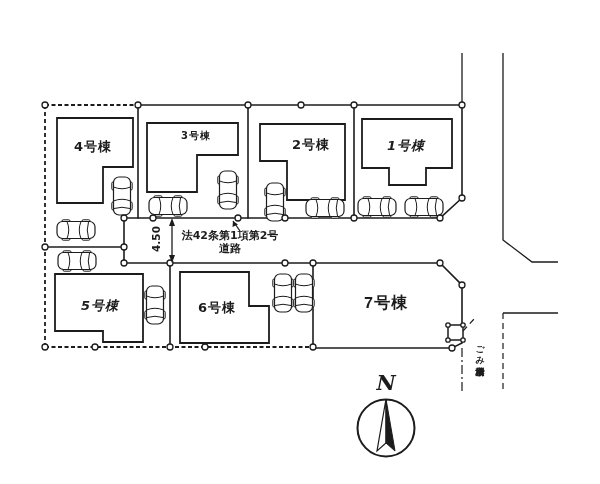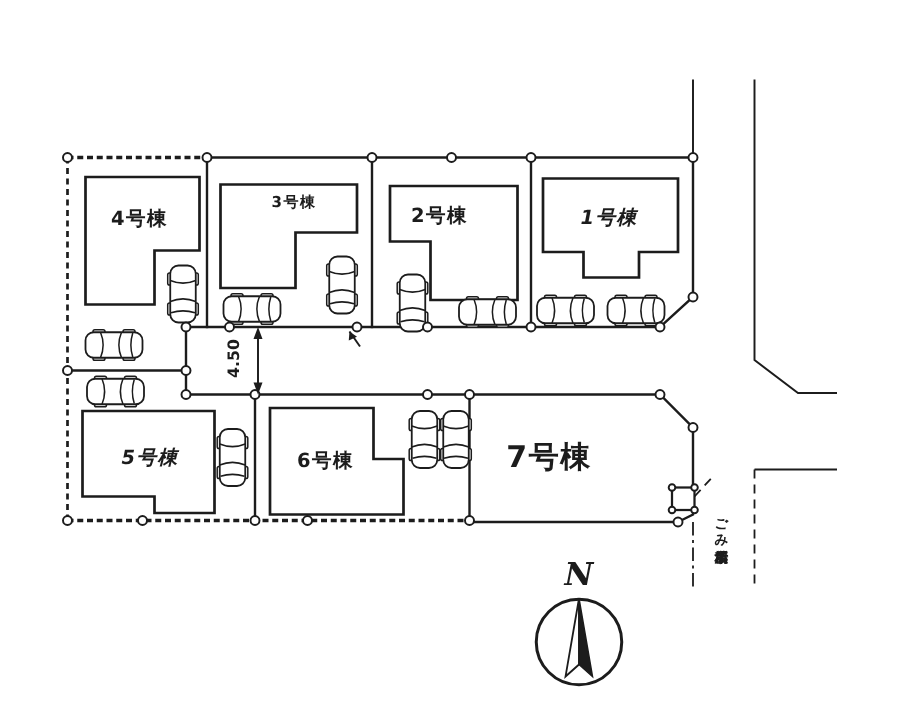--- a/index.html
+++ b/index.html
@@ -159,28 +159,30 @@
     </g>
 
     <g>
       <circle cx="386" cy="428" r="28.5" fill="none" stroke="#1c1c1c" stroke-width="2"></circle>
       <path d="M386,399 L377,451 L386,443 Z" fill="#fff" stroke="#1c1c1c" stroke-width="1.2"></path>
       <path d="M386,399 L395,451 L386,443 Z" fill="#1c1c1c" stroke="#1c1c1c" stroke-width="1"></path>
     </g>
   </svg>
 
   <div class="lbl bldg-lbl" style="left:374px; top:137px;font-style:italic;">1号棟</div>
-  <div class="lbl bldg-lbl" style="left:261px; top:136px;">2号棟</div>
+  <div class="lbl bldg-lbl" style="left:279px; top:136px;">2号棟</div>
   <div class="lbl bldg-lbl" style="left:164px; top:127px; font-size:10px;">3号棟</div>
   <div class="lbl bldg-lbl" style="left:61px;  top:138px;">4号棟</div>
   <div class="lbl bldg-lbl" style="left:68px;  top:297px;font-style:italic;">5号棟</div>
   <div class="lbl bldg-lbl" style="left:185px; top:299px;">6号棟</div>
-  <div class="lbl bldg-lbl" style="left:332px; top:295px; width:68px; font-size:20px;">7号棟</div>
+  <div class="lbl bldg-lbl" style="left:352px; top:295px; width:68px; font-size:16px;font-family:Liberation Mono, monospace;">7号棟</div>
 
   <div class="lbl road-lbl" style="left:148px; top:229px;">
+    <span>法42条第1項第2号</span>
+    <span>道路</span>
   </div>
 
   <div class="lbl dim-lbl" style="left:141px; top:232px;">4.50</div>
 
   <div class="lbl north-lbl" style="left:368px; top:370px;">N</div>
 
   <div class="lbl vtext" style="left:473px; top:310px;">ごみ集積場所</div>
 
 </div>
 

